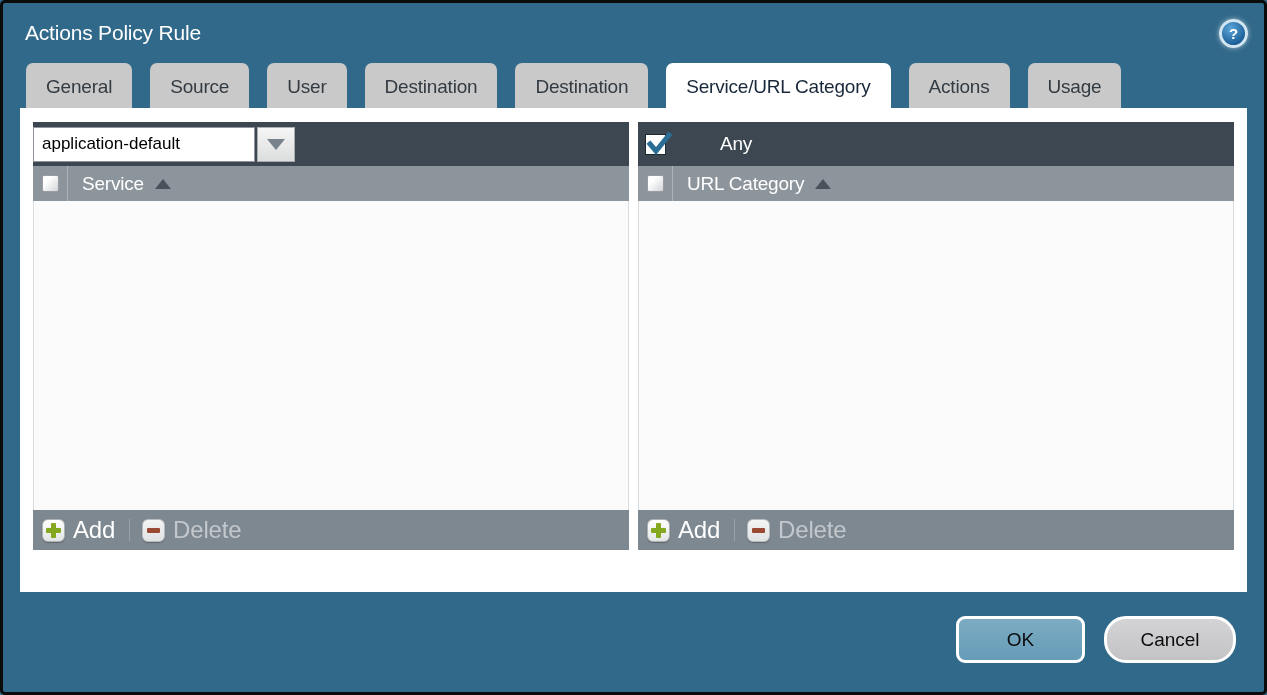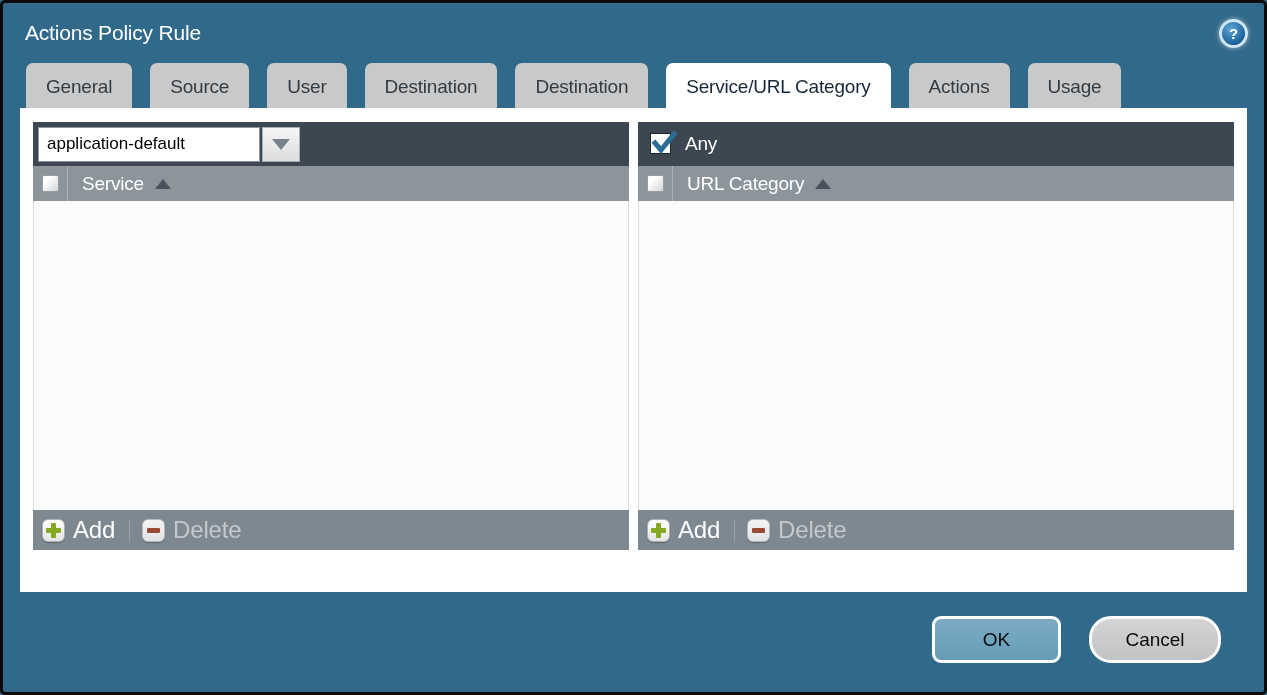--- a/index.html
+++ b/index.html
@@ -75,21 +75,20 @@
     flex: 1;
     height: 428px;
     display: flex;
     flex-direction: column;
   }
   .panel-top {
     background: #3c4751;
     height: 44px;
     display: flex;
     align-items: center;
-    padding-left: 5px;
     flex: 0 0 auto;
   }
 
   
   .combo { display: flex; align-items: center; }
   .combo-input {
     width: 222px; height: 35px;
     background: #ffffff;
     border: 1px solid #8d949c;
     font-family: "Liberation Sans", sans-serif;
@@ -107,21 +106,21 @@
     cursor: pointer;
   }
   .tri-down {
     width: 0; height: 0;
     border-left: 9px solid transparent;
     border-right: 9px solid transparent;
     border-top: 11px solid #78828c;
   }
 
   
-  .any-row { display: flex; padding-left: 7px; }
+  .any-row { display: flex; align-items: center; padding-left: 7px; gap: 40px; }
   .any-checkbox {
     width: 21px; height: 21px;
     background: #ffffff;
     border: 1px solid #1d2830;
     position: relative;
     cursor: pointer;
     flex: 0 0 auto;
   }
   .any-checkbox svg { position: absolute; left: 0px; top: -4px; }
   .any-label { margin-left: 14px; color: #ffffff; font-size: 19px; }
@@ -198,22 +197,22 @@
     border-color: #b9bcbe;
   }
   .tool-sep { width: 1px; height: 22px; background: #9aa2a9; margin: 0 12px 0 14px; }
 
   
   .bottom-bar {
     height: 95px;
     display: flex;
     justify-content: flex-end;
     align-items: center;
-    gap: 28px;
-    padding-right: 43px;
+    gap: 19px;
+    padding-right: 28px;
   }
   .btn {
     height: 47px;
     border-radius: 9px;
     border: 3px solid #ffffff;
     font-family: "Liberation Sans", sans-serif;
     font-size: 19px;
     color: #0c0c0c;
     cursor: pointer;
   }

